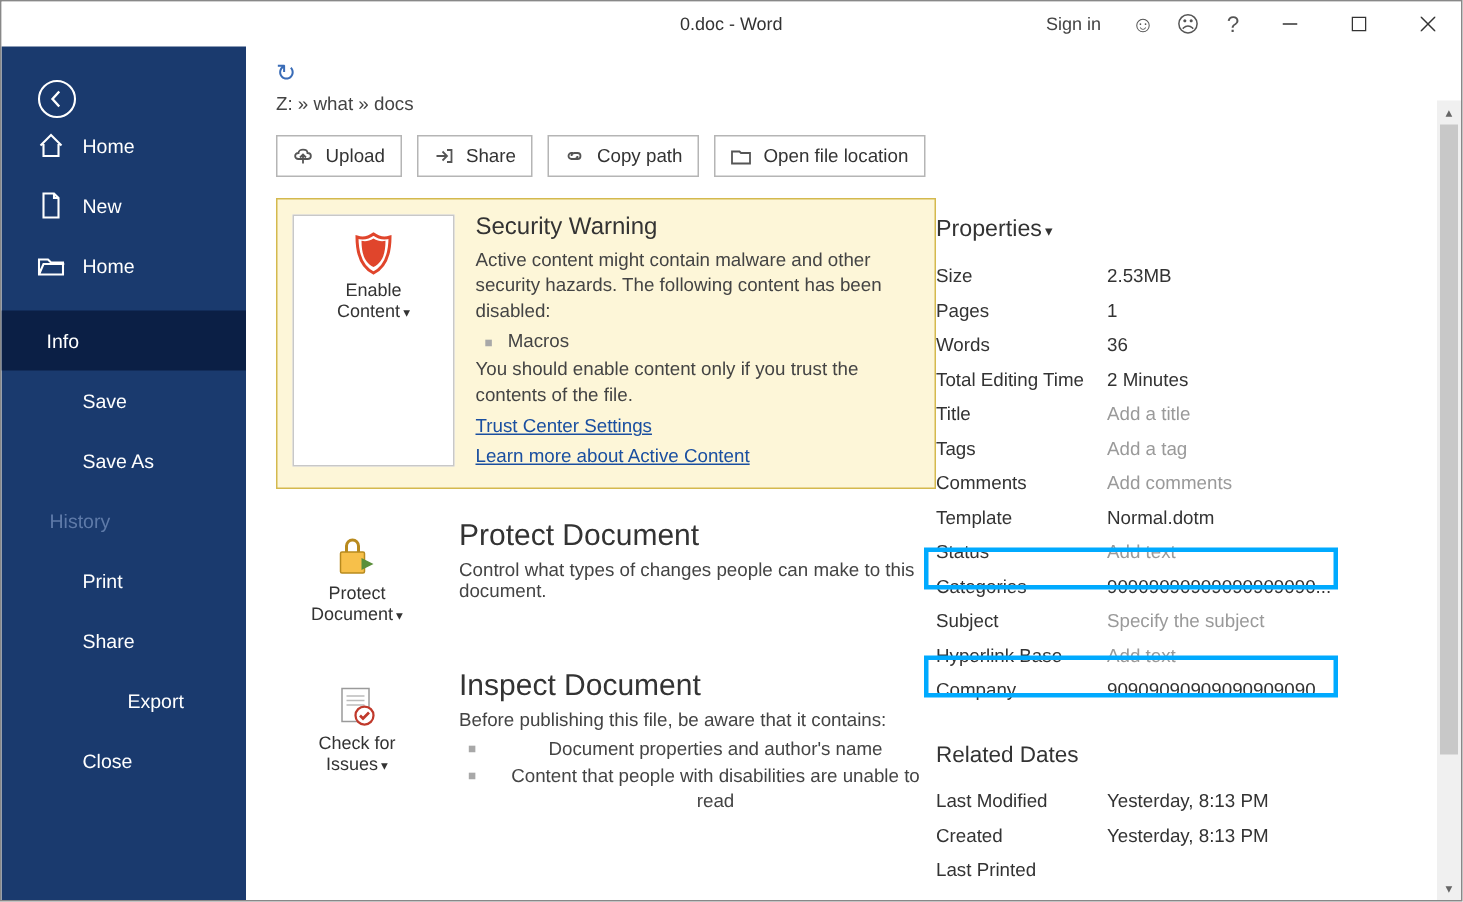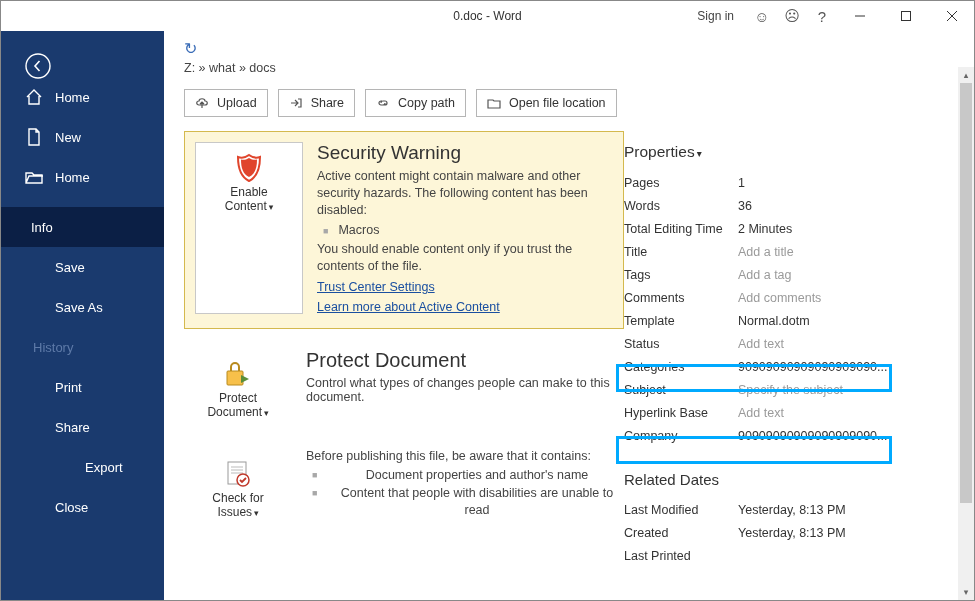--- a/index.html
+++ b/index.html
@@ -39,21 +39,21 @@
     .content { flex: 1; display: flex; overflow: hidden; }
     .leftcol { width: 460px; padding-left: 20px; }
     .rightcol { flex: 1; padding: 12px 20px 0 0; font-size: 13px; color: #444; position: relative; }
 
     
     .secbox { border: 1px solid #d4b94e; background: #fdf6d8; display: flex; padding: 10px 12px 14px 10px; margin-bottom: 20px; }
     .bigbtn { width: 108px; border: 1px solid #c8c8c8; background: #fff; text-align: center; padding: 8px 4px 6px 4px; font-size: 12px; color: #333; flex-shrink: 0; }
     .bigbtn .iconwrap { height: 34px; display: flex; justify-content: center; align-items: center; }
     .bigbtn .caret { font-size: 9px; margin-left: 2px; }
     .sectext { padding-left: 14px; font-size: 12.5px; color: #444; }
-    .sectext h2 { font-weight: 400; font-size: 19px; color: #333; margin-bottom: 4px; }
+    .sectext h2 { font-weight: 400; font-size: 16px; color: #333; margin-bottom: 4px; }
     .sectext p { line-height: 1.35; }
     .sectext ul { list-style: none; margin: 4px 0 4px 6px; }
     .sectext ul li::before { content: "■"; color: #a8a8a8; font-size: 9px; margin-right: 10px; }
     .sectext a { color: #1a4fa0; text-decoration: underline; display: inline-block; margin-top: 6px; font-size: 12.5px; }
 
     
     .secrow { display: flex; margin-bottom: 24px; }
     .secrow .bigbtn { height: auto; }
     .secrow .txt { padding-left: 14px; font-size: 12.5px; color: #444; }
     .secrow h2 { font-weight: 400; font-size: 20px; color: #333; margin-bottom: 4px; }
@@ -246,32 +246,37 @@
                   <line x1="7" y1="11" x2="19" y2="11" stroke="#bbb"></line>
                   <line x1="7" y1="14" x2="19" y2="14" stroke="#bbb"></line>
                   <circle cx="19" cy="21" r="6" fill="#fff" stroke="#c0392b" stroke-width="1.5"></circle>
                   <path d="M16 21 L18 23 L22 19" fill="none" stroke="#c0392b" stroke-width="1.8"></path>
                 </svg>
             </div>
             <div><span>Check for</span></div>
             <div><span>Issues</span><span class="caret">▾</span></div>
           </div>
           <div class="txt">
+            <h2>Inspect Document</h2>
             <p>Before publishing this file, be aware that it contains:</p>
             <ul>
               <li>Document properties and author's name</li>
               <li>Content that people with disabilities are unable to read</li>
             </ul>
           </div>
         </div>
       </div>
 
       <div class="rightcol">
         <h3><span>Properties</span><span class="caret">▾</span></h3>
         <div class="proprow">
+            <span class="k">Size</span>
+            <span class="v">2.53MB</span>
+          </div>
+        <div class="proprow">
             <span class="k">Pages</span>
             <span class="v">1</span>
           </div>
         <div class="proprow">
             <span class="k">Words</span>
             <span class="v">36</span>
           </div>
         <div class="proprow">
             <span class="k">Total Editing Time</span>
             <span class="v">2 Minutes</span>

